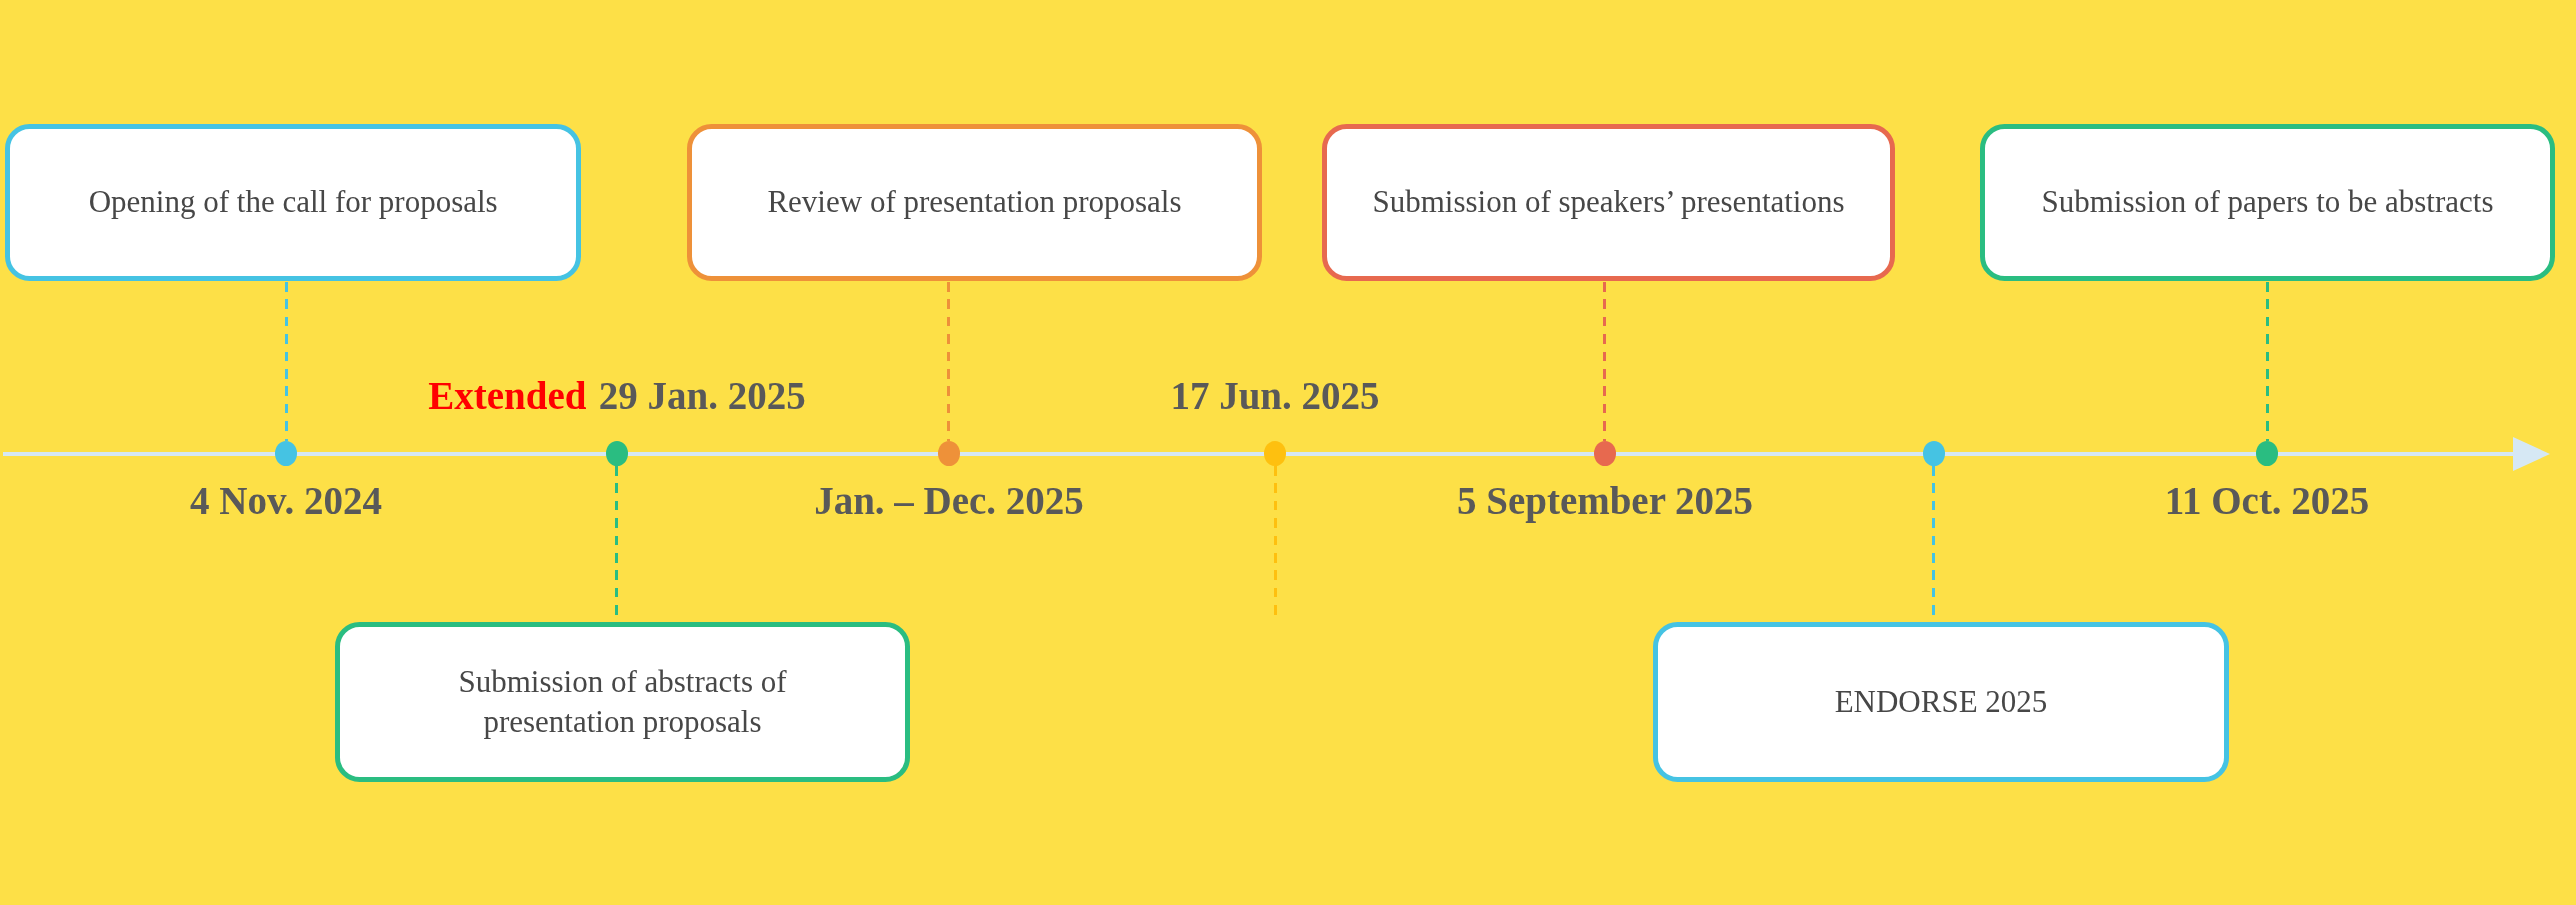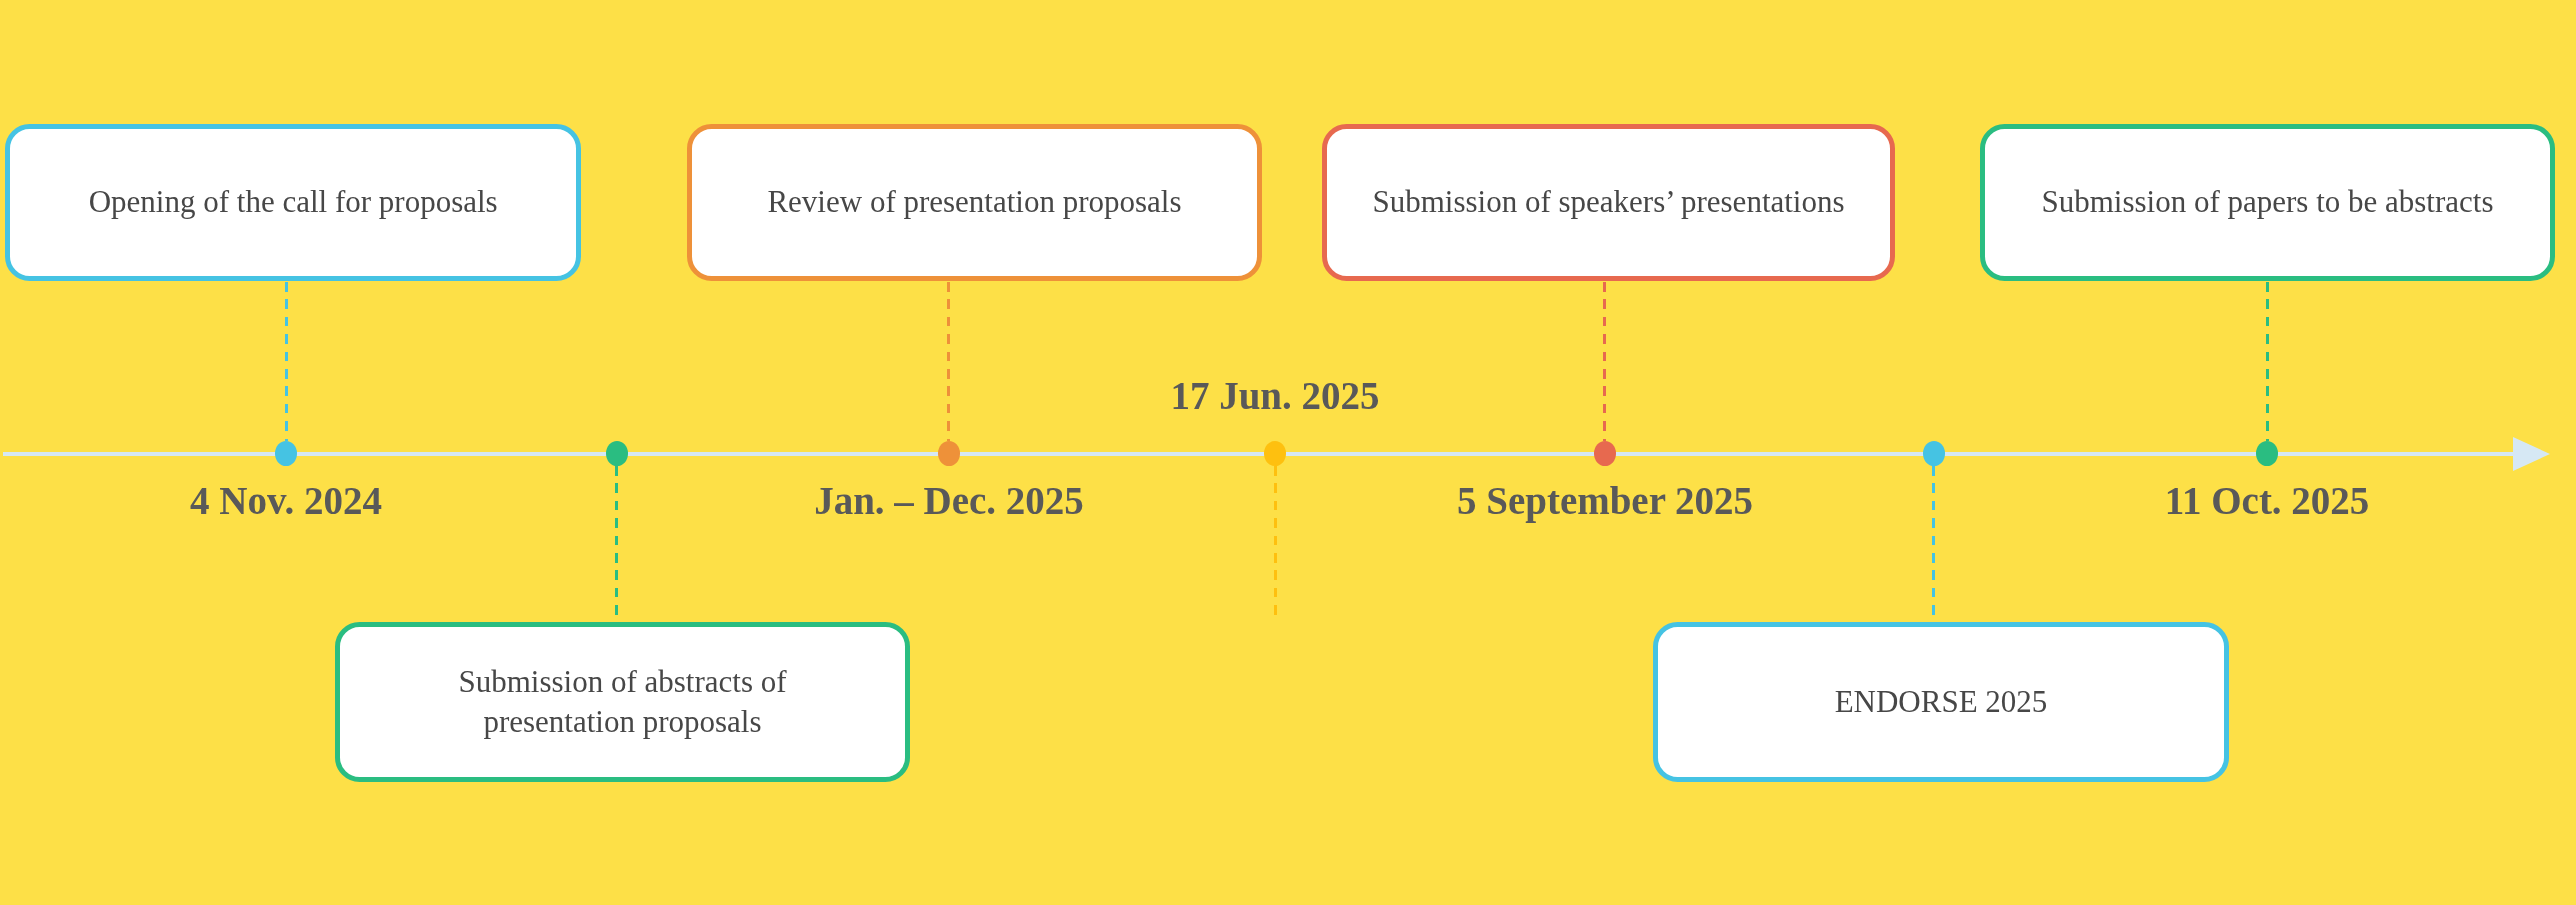--- a/index.html
+++ b/index.html
@@ -97,20 +97,23 @@
   <div class="dot" style="left: 275px; top: 441px; background-color: rgb(69, 195, 227);"></div>
   <div class="date" style="left:286px; top:481px;">
     <span class="date-text">4 Nov. 2024</span>
   </div>
 
   <div class="box" style="left: 335px; top: 622px; width: 575px; height: 160px; border-color: rgb(42, 189, 129);">
     <span class="box-label">Submission of abstracts of presentation proposals</span>
   </div>
   <div class="connector" style="left: 615px; top: 466px; height: 156px; color: rgb(42, 189, 129);"></div>
   <div class="dot" style="left: 606px; top: 441px; background-color: rgb(42, 189, 129);"></div>
+  <div class="date" style="left:617px; top:376px;">
+    <span class="date-prefix" style="color: rgb(255, 0, 0);">Extended</span><span class="date-text">29 Jan. 2025</span>
+  </div>
 
   <div class="box" style="left: 663px; top: 124px; width: 575px; height: 157px; border-color: rgb(238, 145, 57); margin-left: 24px;">
     <span class="box-label">Review of presentation proposals</span>
   </div>
   <div class="connector" style="left: 947px; top: 282px; height: 159px; color: rgb(238, 145, 57);"></div>
   <div class="dot" style="left: 938px; top: 441px; background-color: rgb(238, 145, 57);"></div>
   <div class="date" style="left:949px; top:481px;">
     <span class="date-text">Jan. – Dec. 2025</span>
   </div>
 

